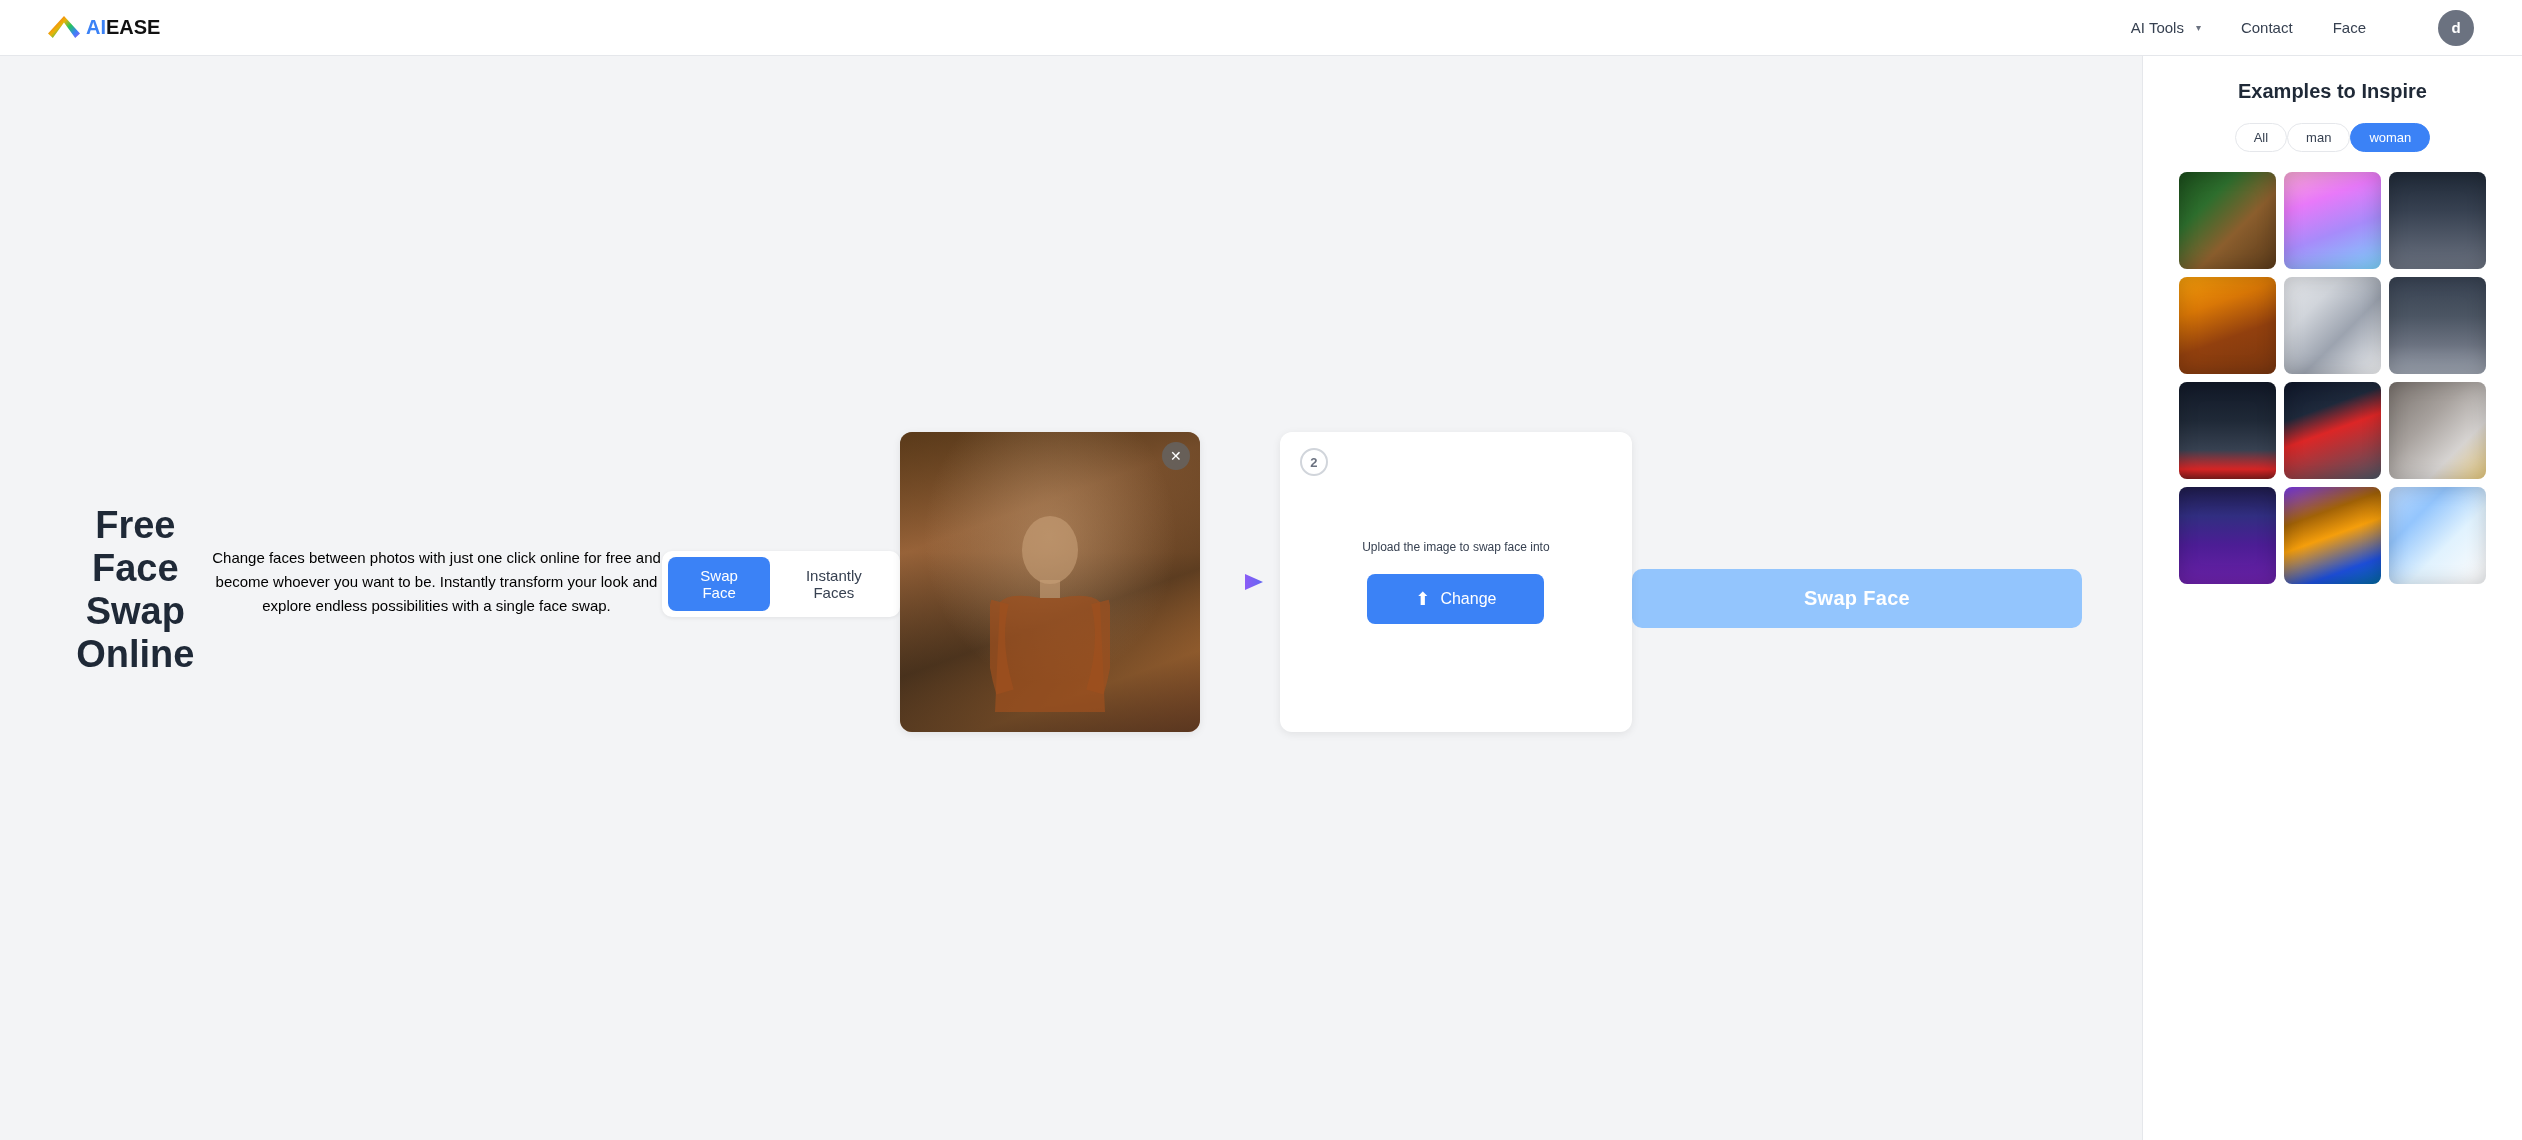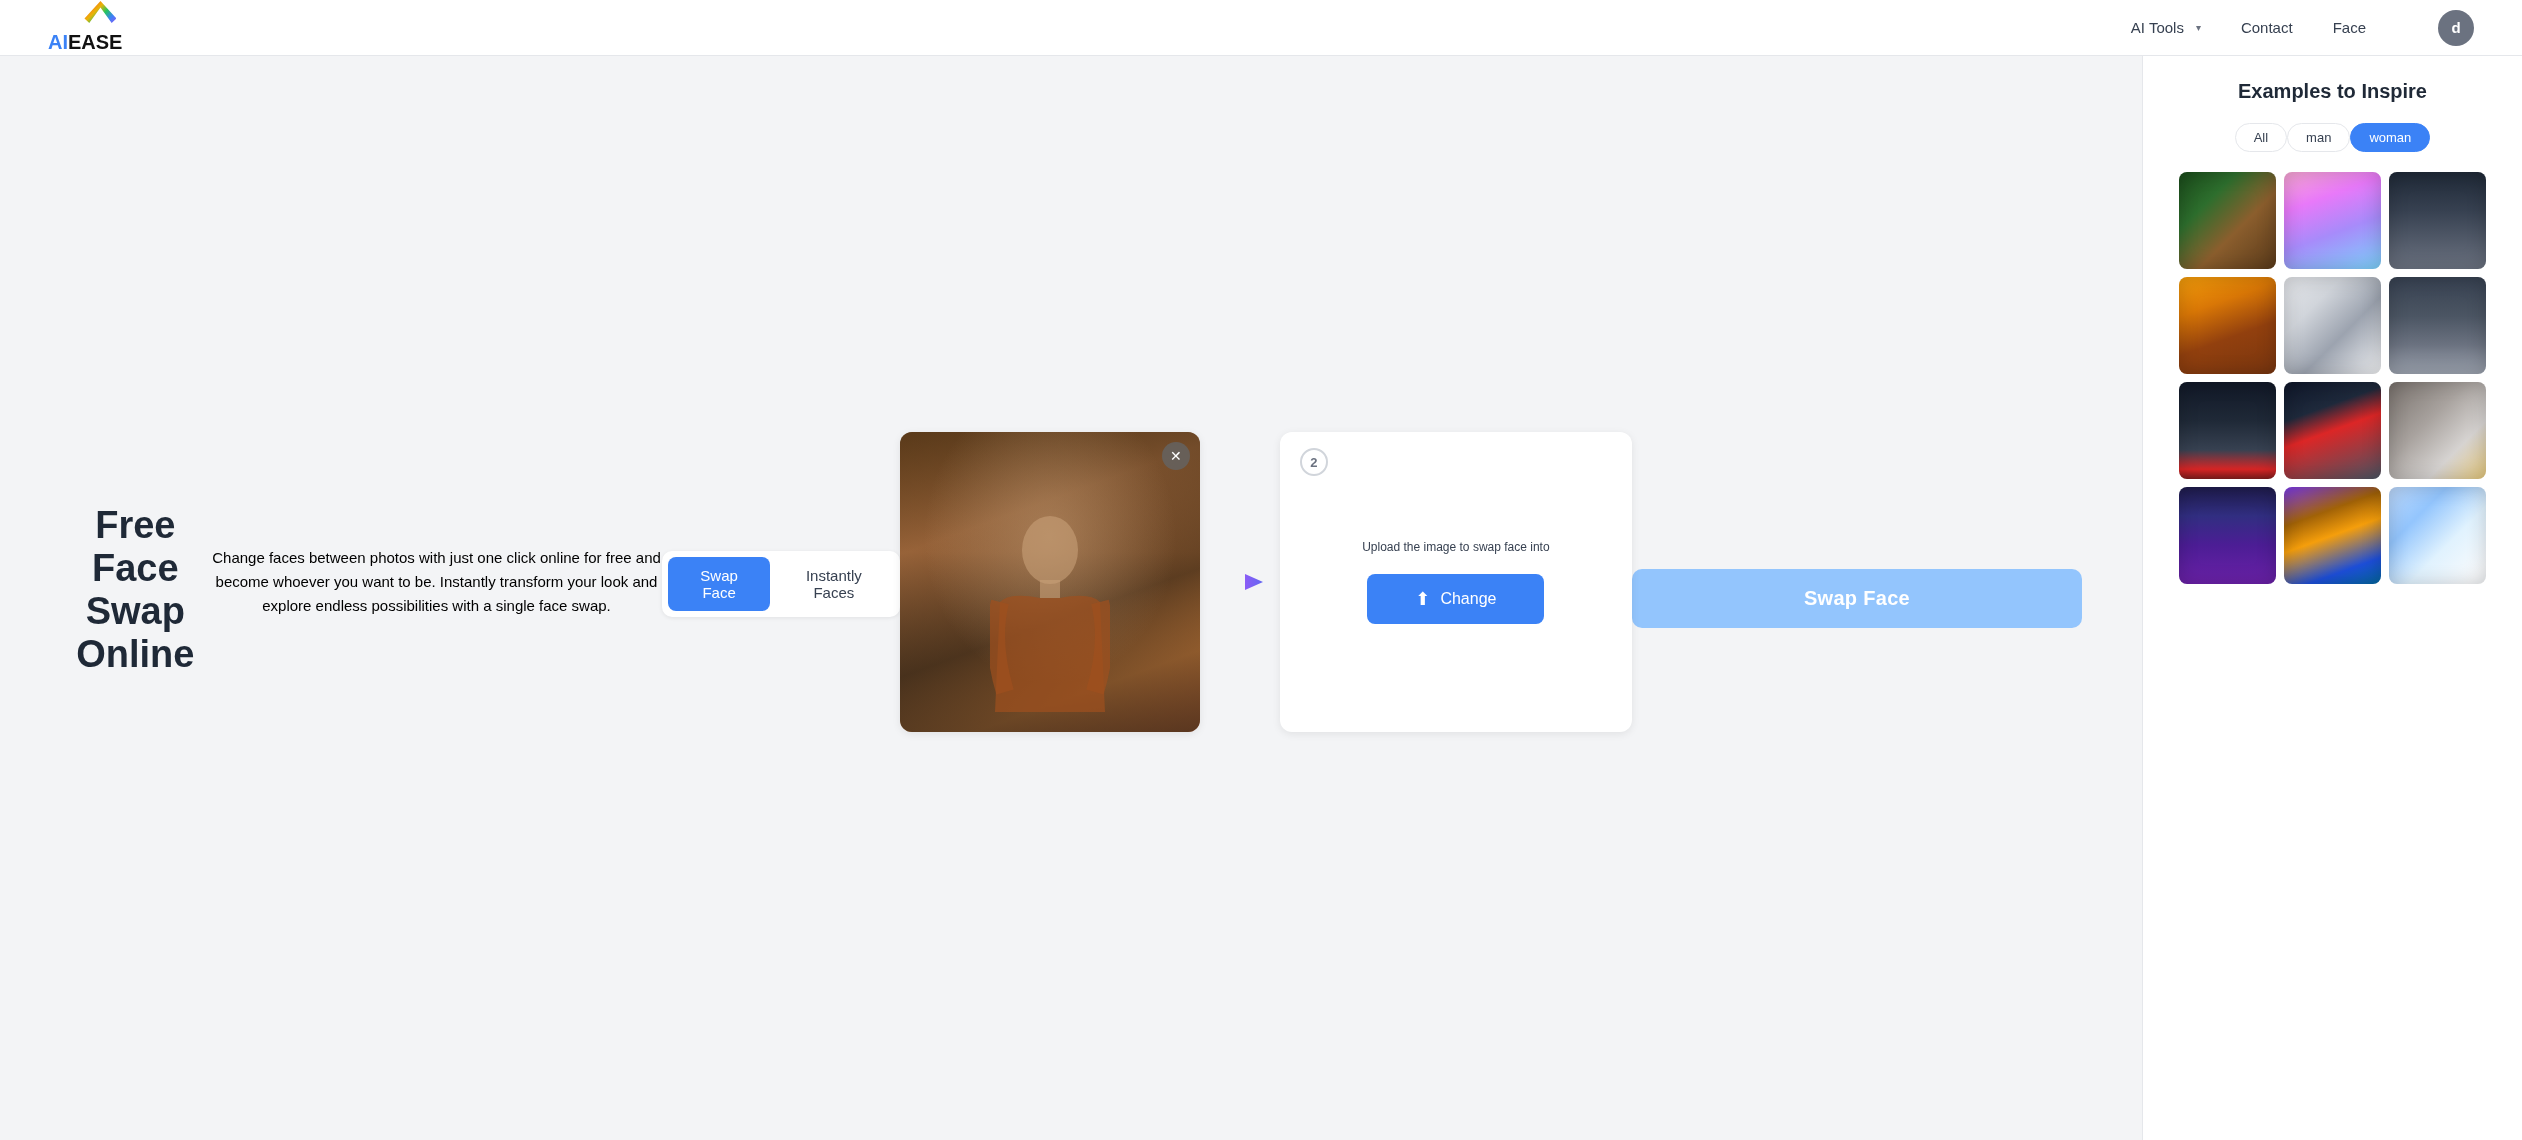--- a/index.html
+++ b/index.html
@@ -17,25 +17,23 @@
       align-items: center;
       padding: 0 48px;
       height: 56px;
       border-bottom: 1px solid #e5e7eb;
       position: sticky;
       top: 0;
       z-index: 100;
     }
     .nav-logo {
       display: flex;
-      align-items: flex-end;
-      gap: 8px;
+      align-items: flex-start;
       margin-right: auto;
       text-decoration: none;
-      flex-direction: column;
     }
     .logo-text {
       font-size: 20px;
       font-weight: 700;
       color: #111;
     }
     .logo-text span.ai { color: #3b82f6; }
     .logo-text span.ease { color: #111; }
     .nav-links {
       display: flex;

